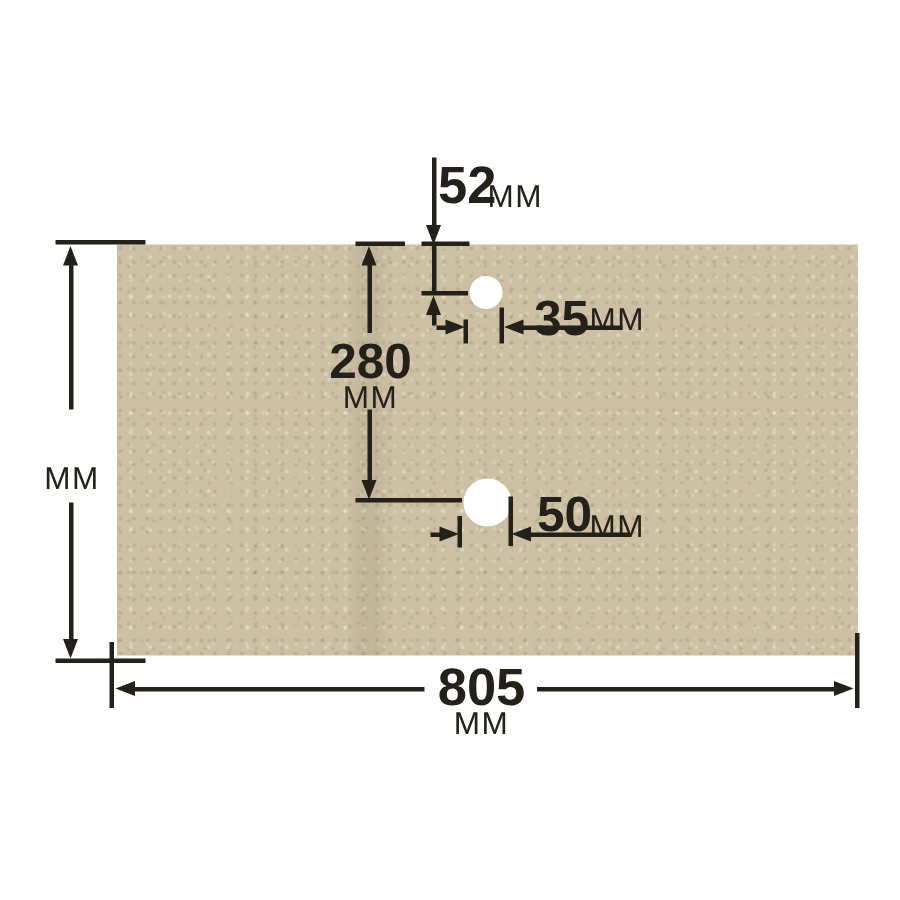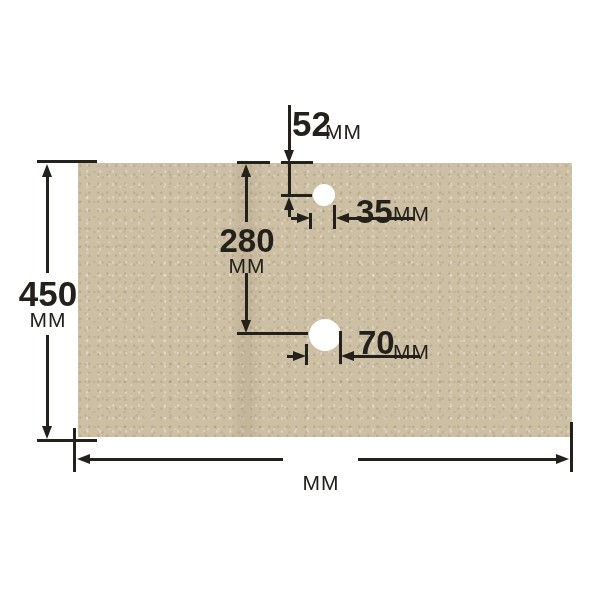--- a/index.html
+++ b/index.html
@@ -38,29 +38,29 @@
 <div id="canvas">
 
   <div class="panel"></div>
   <div class="hole" style="left:313px;top:184px;width:22px;height:22px;"></div>
   <div class="hole" style="left:309px;top:319px;width:32px;height:32px;"></div>
 
   <div class="ln" style="left:37px;top:160px;width:60px;height:3px;"></div>
   <div class="ln" style="left:37px;top:439px;width:60px;height:3px;"></div>
   <div class="arr up" style="left:42px;top:164px;"></div>
   <div class="ln" style="left:46px;top:175px;width:3px;height:98px;"></div>
-  <div class="num ctr" style="left:16px;top:276px;width:64px;">450</div>
   <div class="unit ctr" style="left:16px;top:309px;width:64px;">мм</div>
   <div class="ln" style="left:46px;top:335px;width:3px;height:92px;"></div>
   <div class="arr down" style="left:42px;top:426px;"></div>
 
   <div class="ln" style="left:73px;top:428px;width:3px;height:44px;"></div>
   <div class="ln" style="left:570px;top:422px;width:3px;height:50px;"></div>
   <div class="arr left" style="left:77px;top:454px;"></div>
   <div class="ln" style="left:88px;top:458px;width:195px;height:3px;"></div>
+  <div class="num ctr" style="left:284px;top:441px;width:74px;">805</div>
   <div class="unit ctr" style="left:284px;top:472px;width:74px;">мм</div>
   <div class="ln" style="left:358px;top:458px;width:200px;height:3px;"></div>
   <div class="arr right" style="left:556px;top:454px;"></div>
 
   <div class="ln" style="left:288px;top:105px;width:3px;height:46px;"></div>
   <div class="arr down" style="left:284px;top:150px;"></div>
   <div class="ln" style="left:281px;top:161px;width:32px;height:3px;"></div>
   <div class="ln" style="left:288px;top:164px;width:3px;height:32px;"></div>
   <div class="ln" style="left:281px;top:194px;width:31px;height:3px;"></div>
   <div class="arr up" style="left:284px;top:197px;"></div>
@@ -85,16 +85,16 @@
   <div class="ln" style="left:347px;top:217px;width:68px;height:3px;"></div>
   <div class="num mid" style="left:356px;top:179px;margin-top:16px;">35</div>
   <div class="unit" style="left:393px;top:203px;">мм</div>
 
   <div class="ln" style="left:287px;top:355px;width:10px;height:3px;"></div>
   <div class="arr right" style="left:293px;top:351px;"></div>
   <div class="ln" style="left:305px;top:344px;width:3px;height:21px;"></div>
   <div class="ln" style="left:339px;top:331px;width:3px;height:33px;"></div>
   <div class="arr left" style="left:341px;top:351px;"></div>
   <div class="ln" style="left:352px;top:355px;width:68px;height:3px;"></div>
-  <div class="num mid" style="left:358px;top:326px;">70</div>
+  <div class="num mid" style="left:358px;top:326px;">50</div>
   <div class="unit" style="left:393px;top:341px;">мм</div>
 
 </div>
 
 </body></html>

